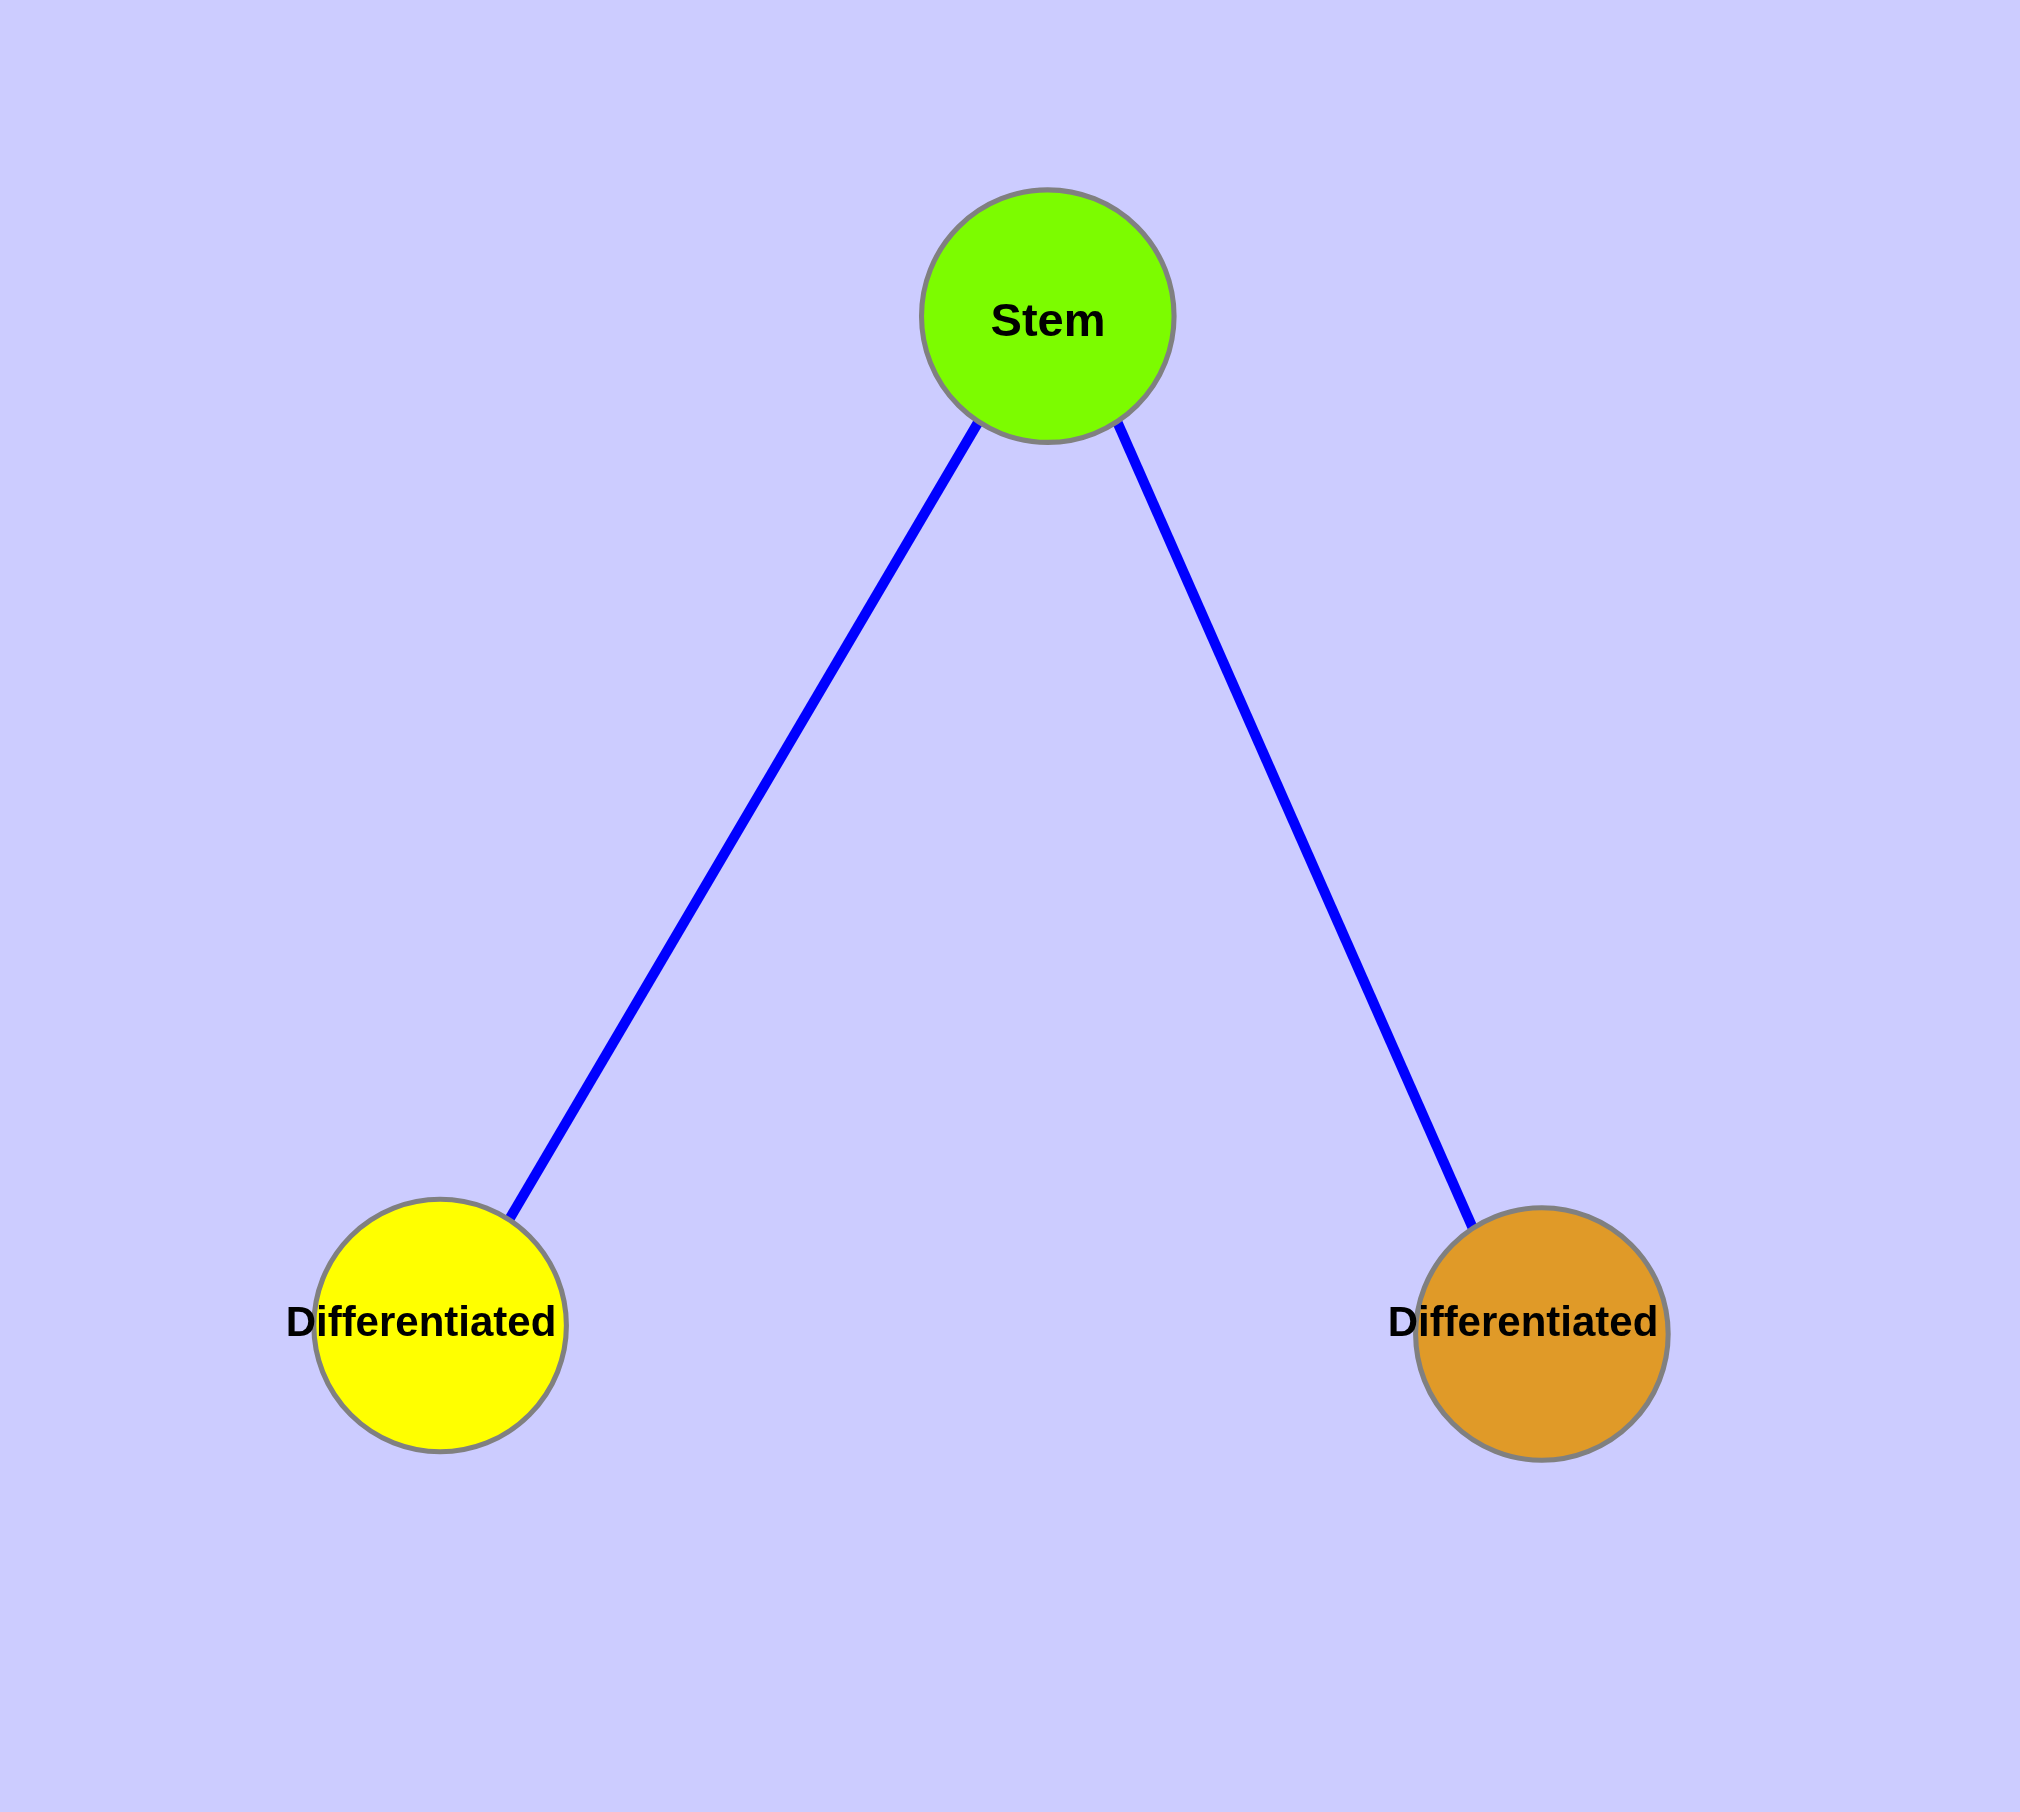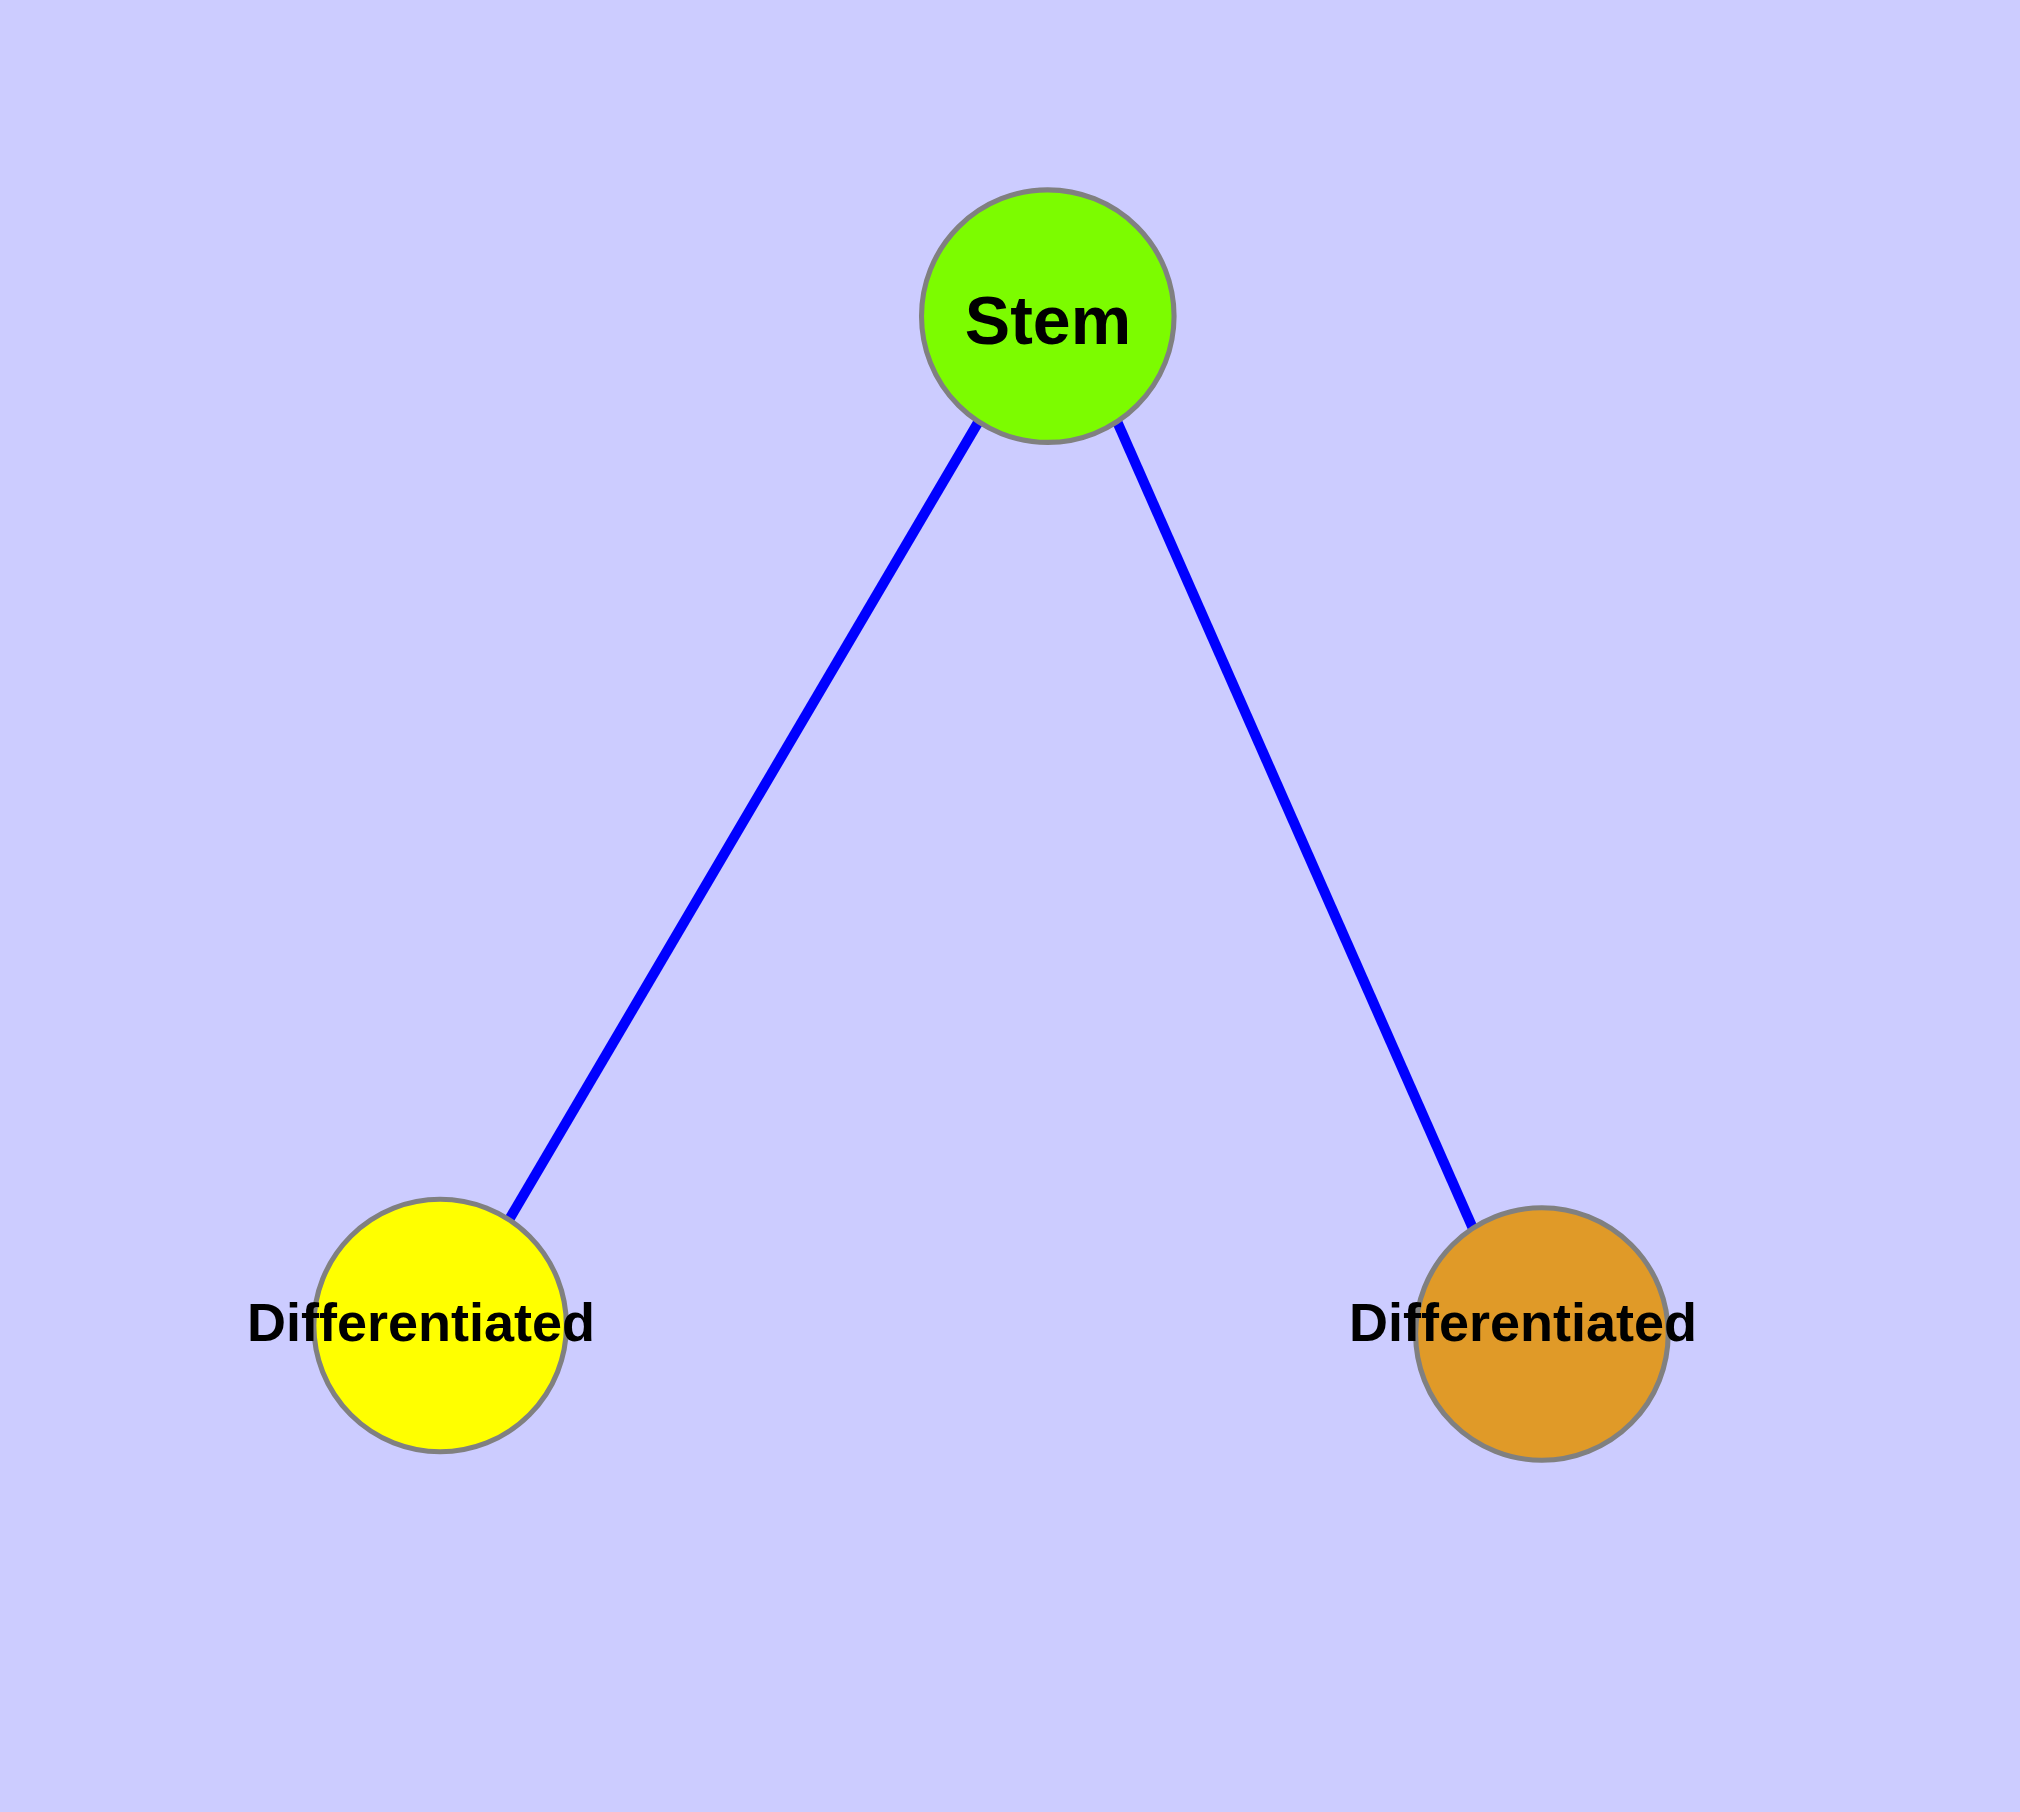--- a/index.html
+++ b/index.html
@@ -32,24 +32,24 @@
     color: #000000;
     font-weight: bold;
     font-family: "Liberation Sans", sans-serif;
     white-space: nowrap;
     line-height: 1.12;
     transform: translate(-50%, -50%);
     pointer-events: none;
     user-select: none;
   }
   .node-label.root {
-    font-size: 68px;
+    font-size: 47px;
   }
   .node-label.leaf {
-    font-size: 54px;
+    font-size: 42px;
   }
   .label-line {
     display: block;
   }
 </style>
 </head>
 <body>
 
 <div id="stage">
 

